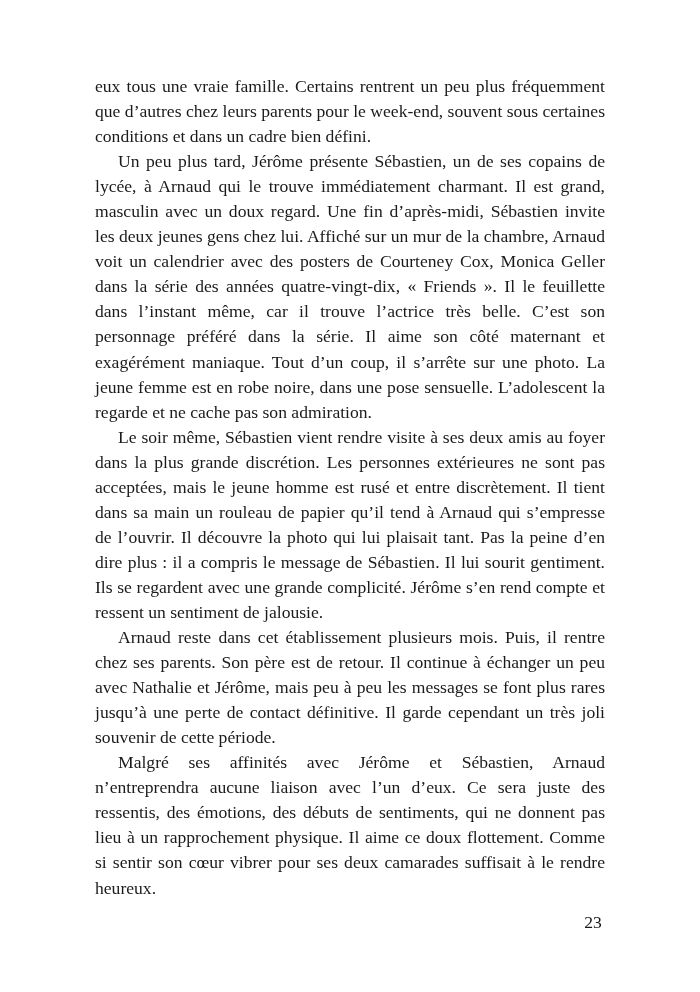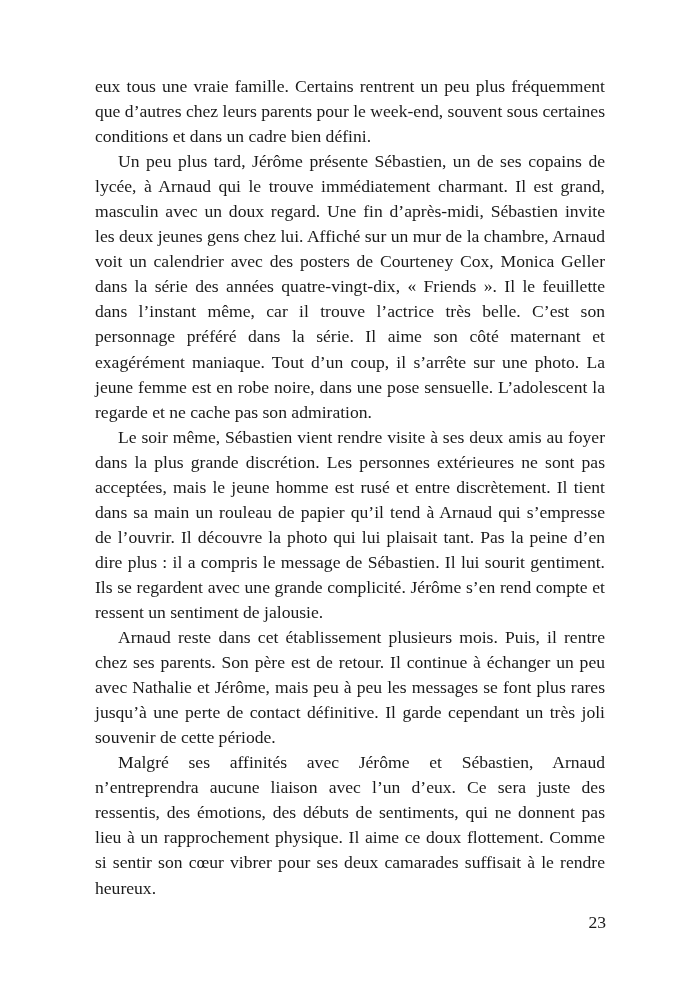--- a/index.html
+++ b/index.html
@@ -38,21 +38,21 @@
       hyphens: none;
     }
     .text-block p.continued {
       text-indent: 0;
     }
     .page-number {
       position: absolute;
       left: 580px;
       top: 912px;
       width: 26px;
-      text-align: right;
+      text-align: center;
       font-family: "Liberation Serif", "DejaVu Serif", serif;
       font-size: 17.6px;
       line-height: 20px;
       color: #1a1a1a;
     }
   </style>
 </head>
 <body>
 
 <div class="page">

